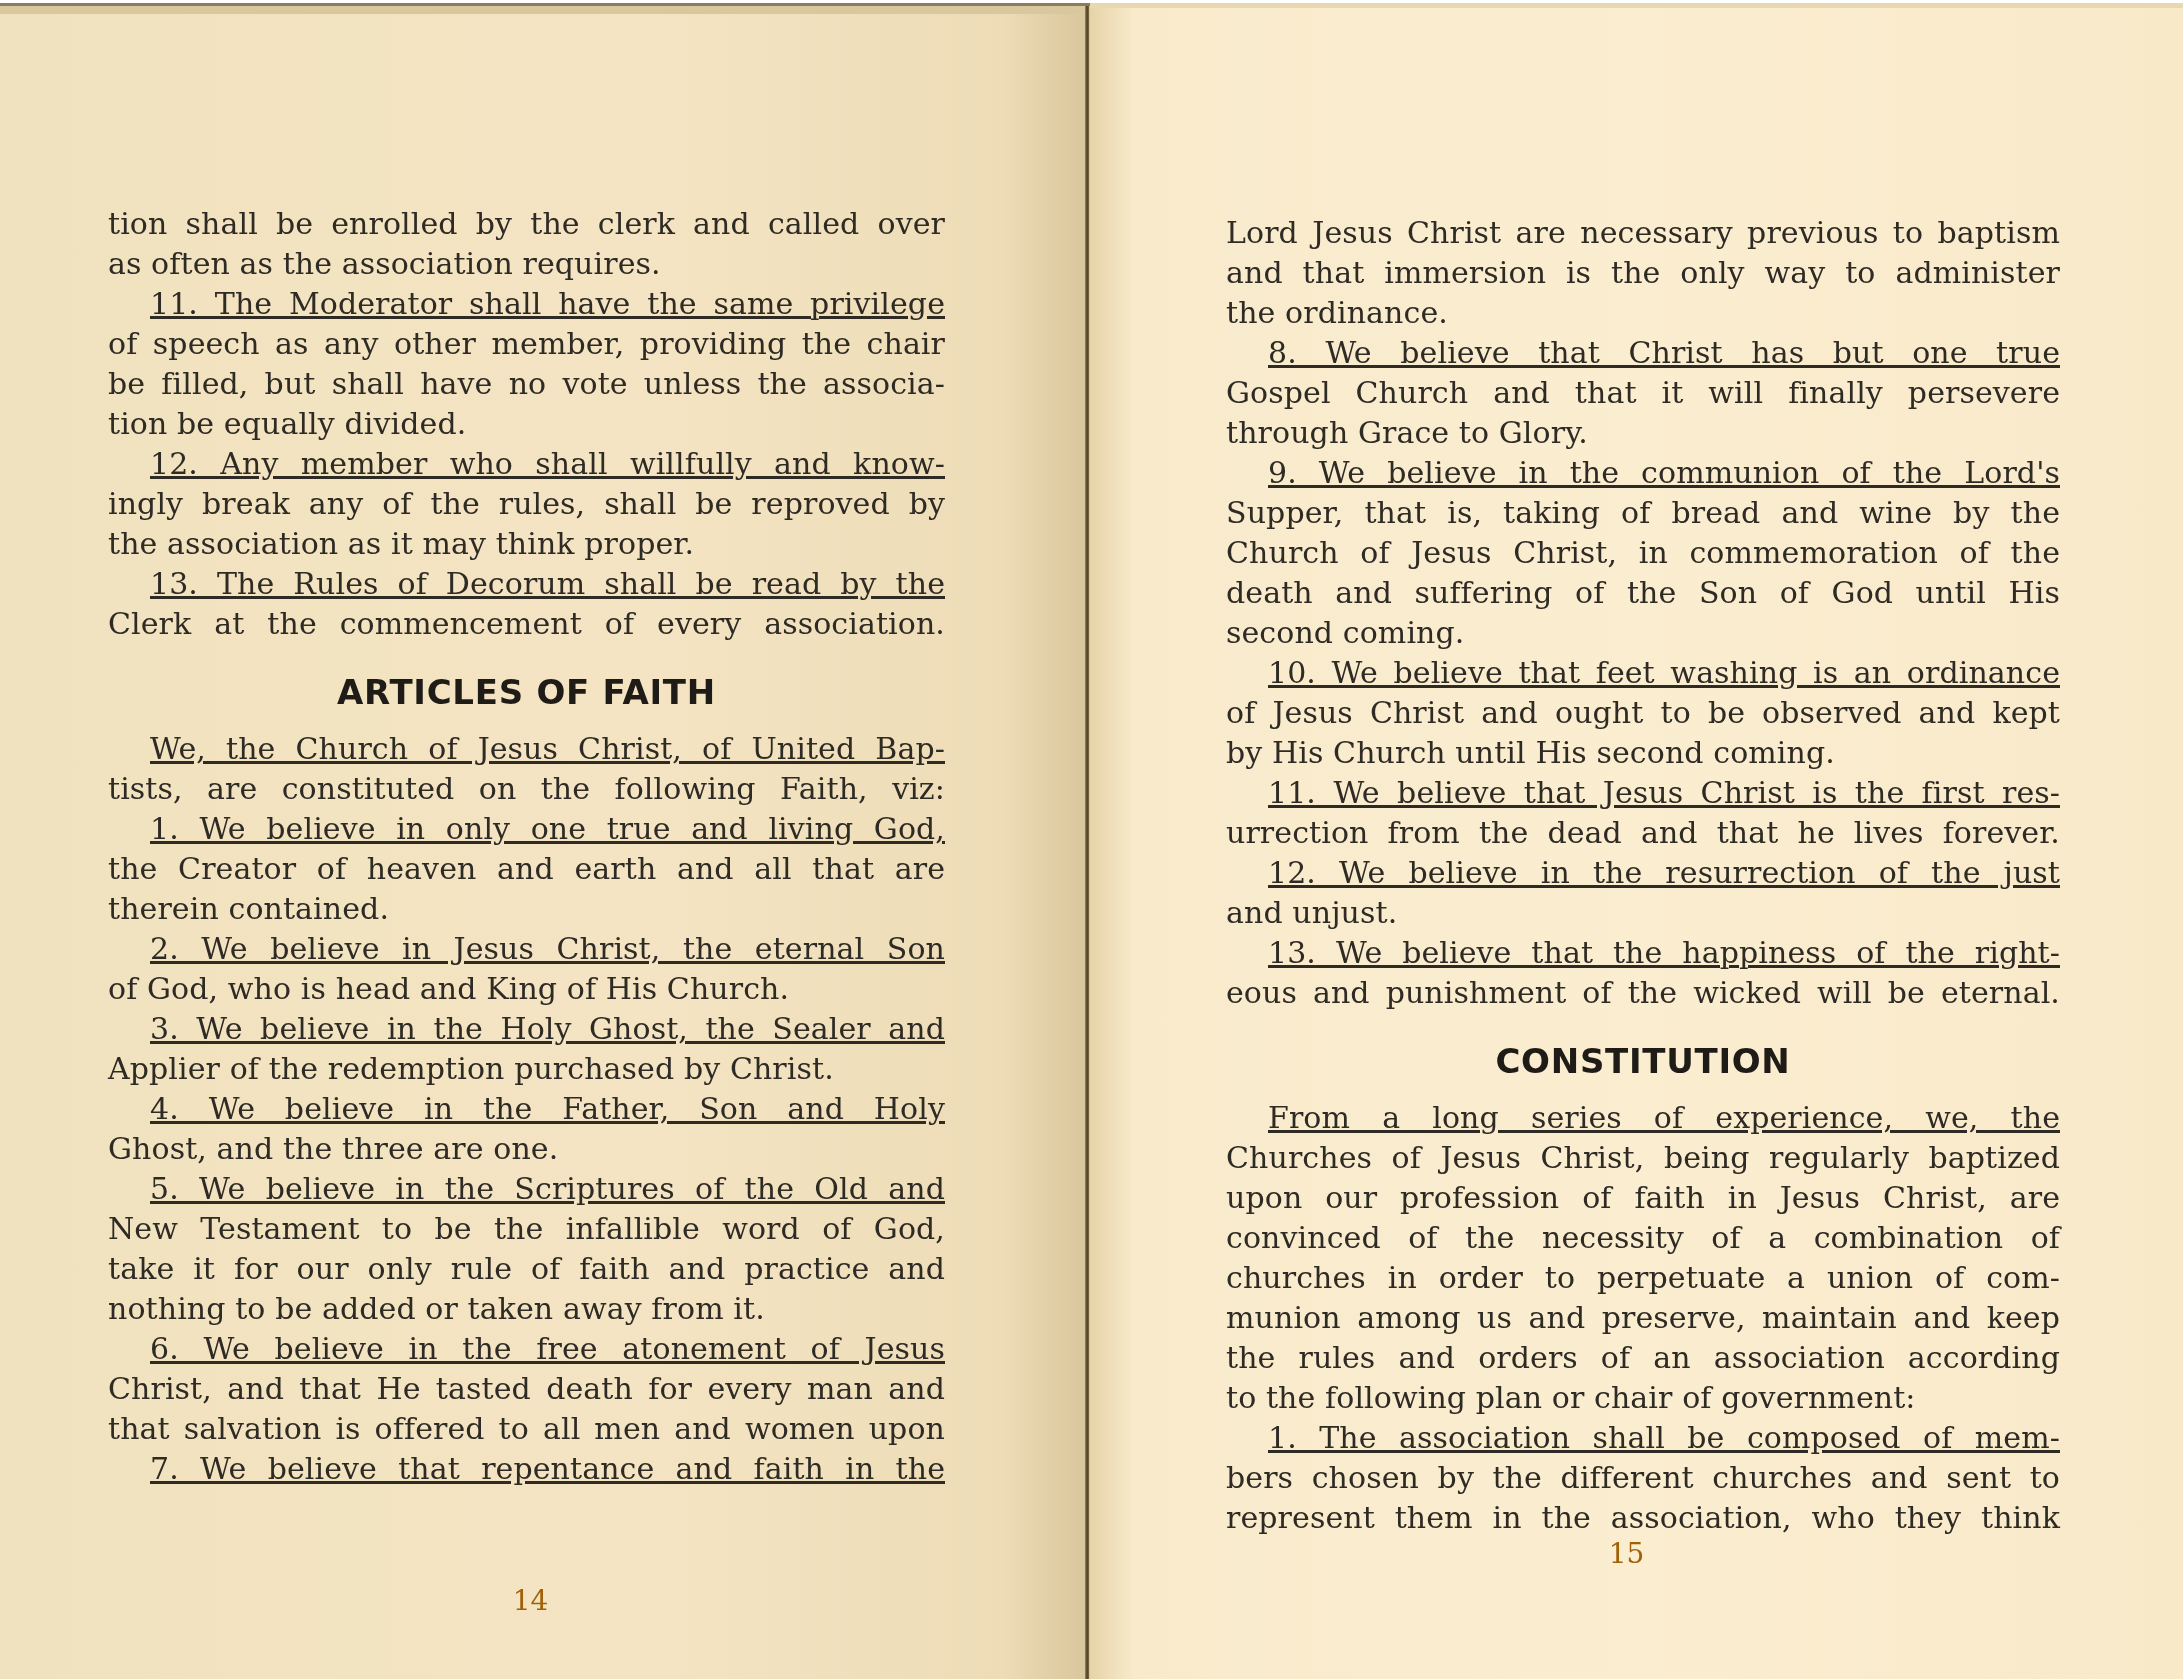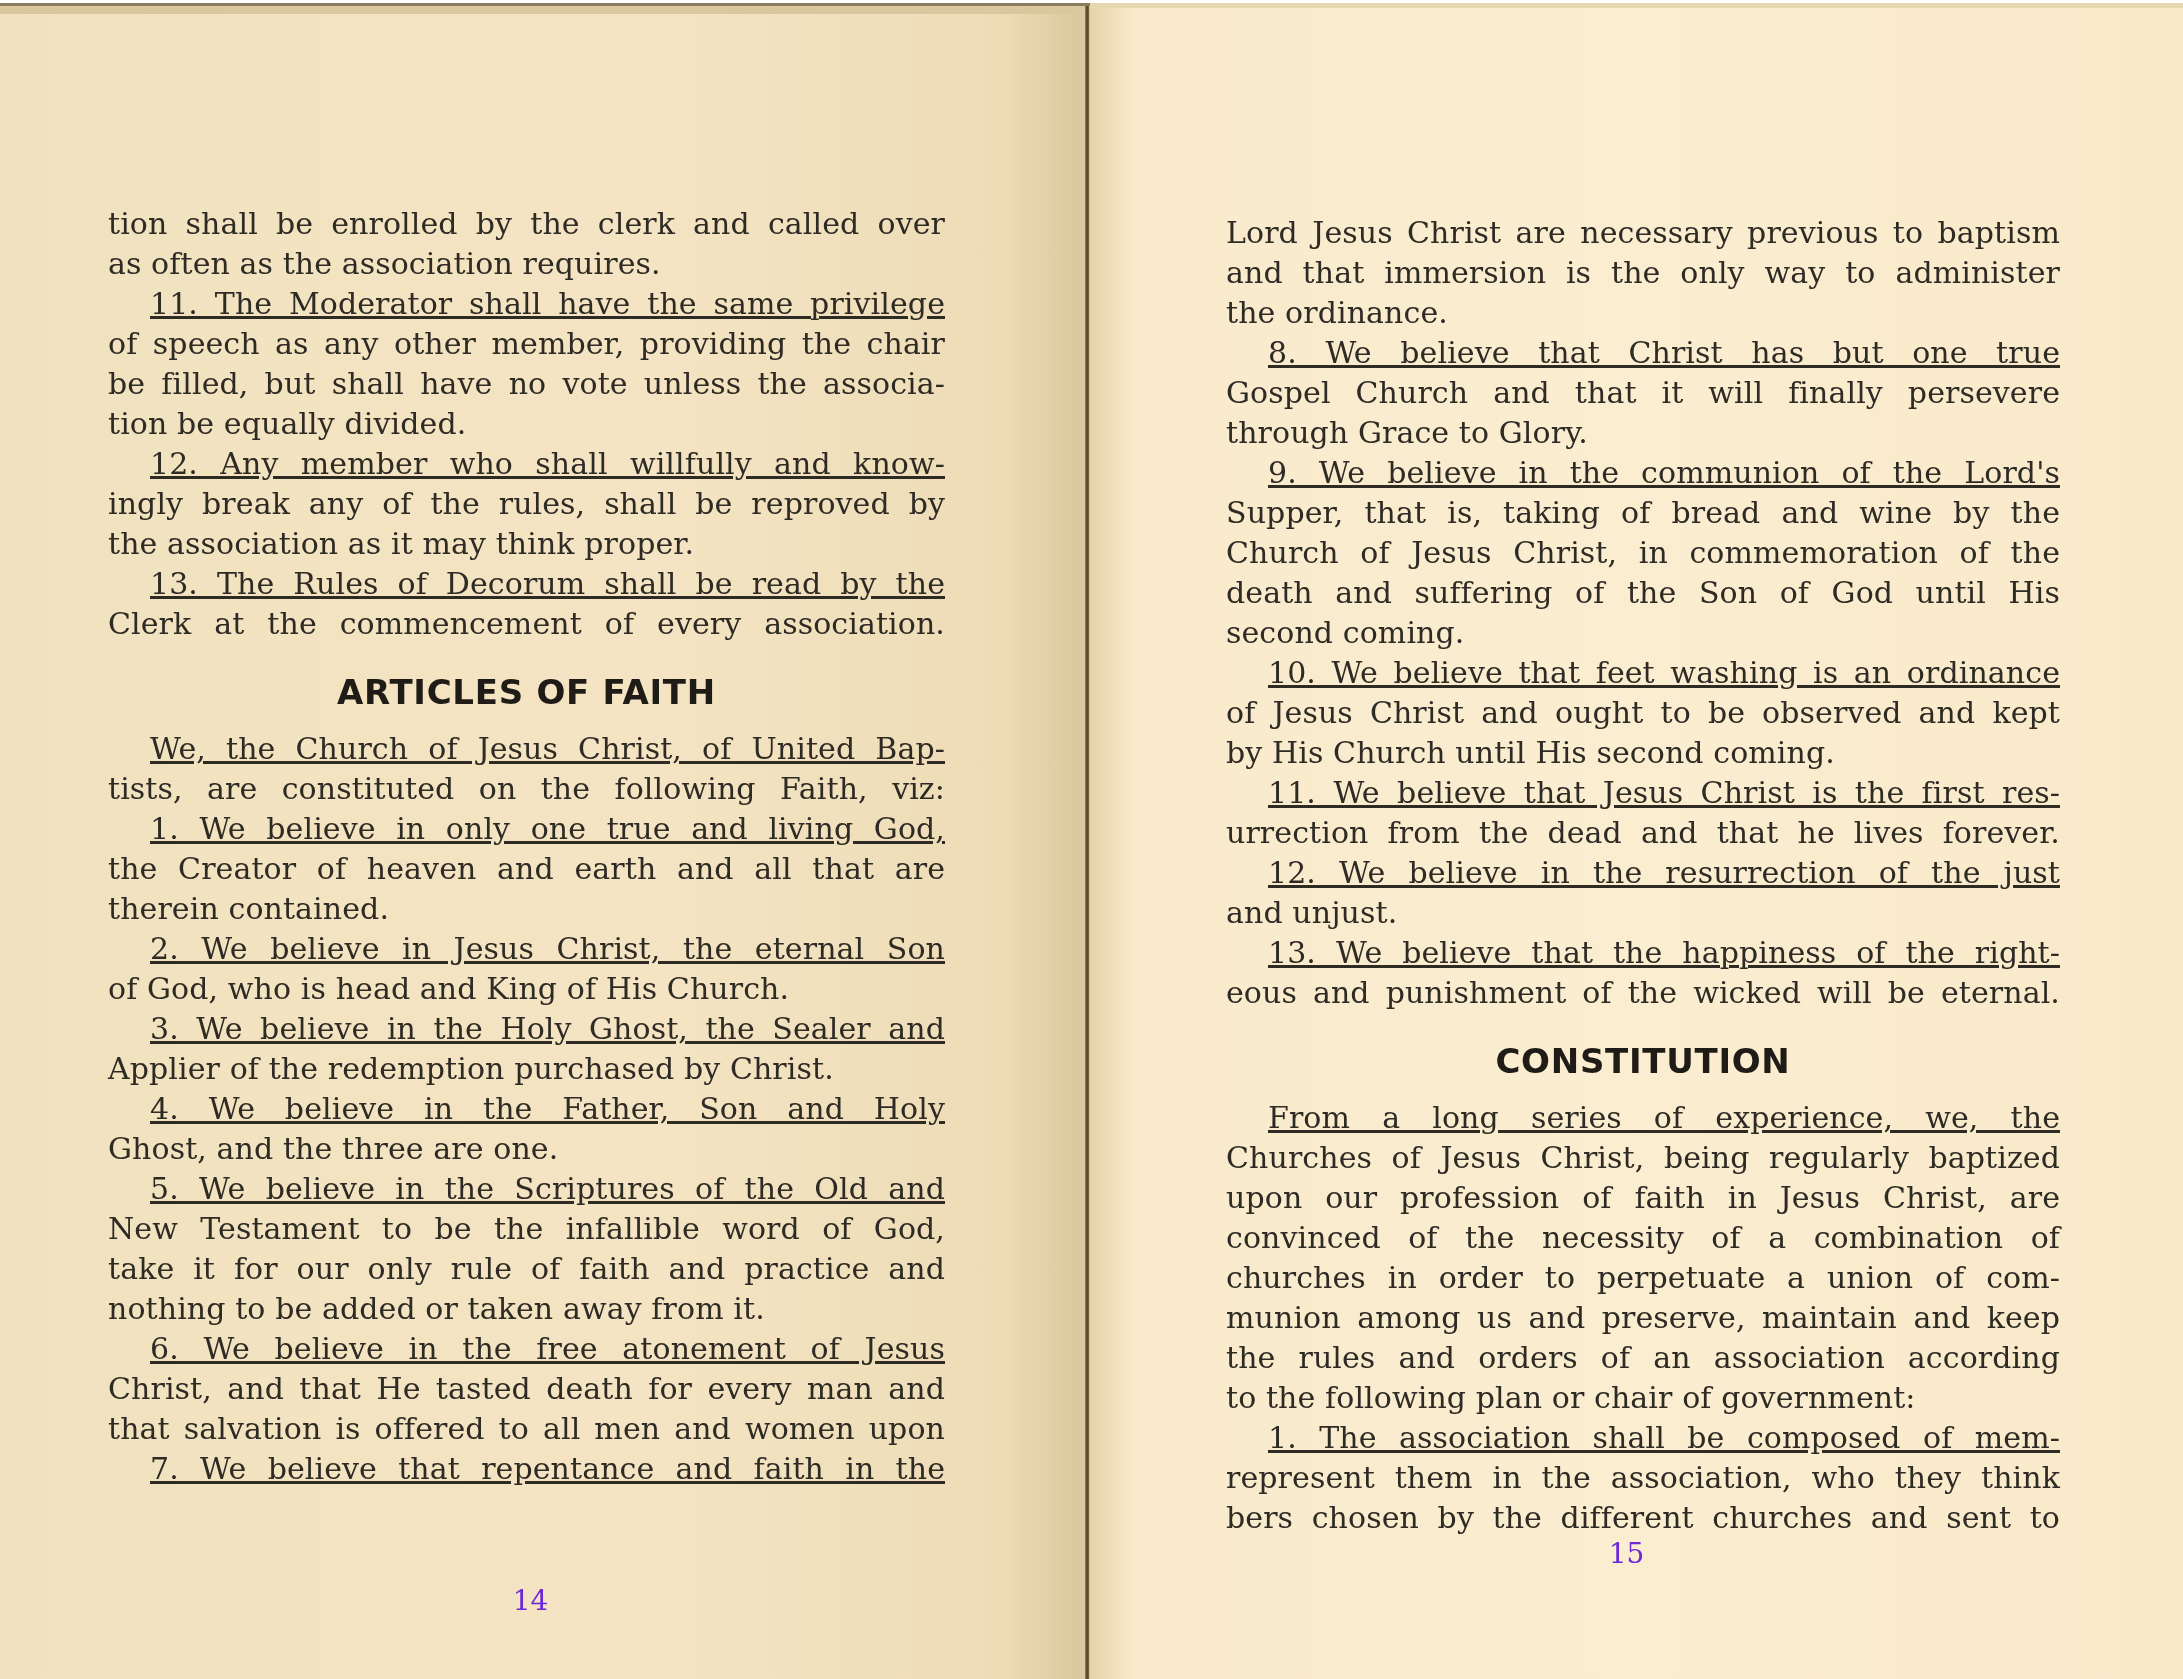--- a/index.html
+++ b/index.html
@@ -51,21 +51,21 @@
     .indent { padding-left: 42px; text-decoration: underline; }
     .heading {
       display: block; text-align: center;
       font-family: "DejaVu Sans", "Liberation Sans", sans-serif;
       font-weight: bold; font-size: 34px; letter-spacing: 0.7px;
       color: #1f1b16;
       height: 70px; line-height: 70px;
       margin: 12.5px 0 2.8px 0;
     }
     .page-number {
-      position: absolute; font-size: 28px; color: #6d28d9;
+      position: absolute; font-size: 28px; color: #a16207;
       text-align: center; width: 83px;
     }
     .pn-left { left: 489px; top: 1584px; }
     .pn-right { left: 1585px; top: 1537px; }
   </style>
 </head>
 <body>
 
 <div class="spread">
   <div class="page page-left"></div>
@@ -140,19 +140,19 @@
     <div>
         <span class="line indent">From a long series of experience, we, the</span>
         <span class="line">Churches of Jesus Christ, being regularly baptized</span>
         <span class="line">upon our profession of faith in Jesus Christ, are</span>
         <span class="line">convinced of the necessity of a combination of</span>
         <span class="line">churches in order to perpetuate a union of com-</span>
         <span class="line">munion among us and preserve, maintain and keep</span>
         <span class="line">the rules and orders of an association according</span>
         <span class="line last">to the following plan or chair of government:</span>
         <span class="line indent">1.  The association shall be composed of mem-</span>
+        <span class="line">bers chosen by the different churches and sent to</span>
         <span class="line">represent them in the association, who they think</span>
-        <span class="line">bers chosen by the different churches and sent to</span>
       </div>
   </div>
   <div class="page-number pn-right">15</div>
 </div>
 
 
 </body></html>

